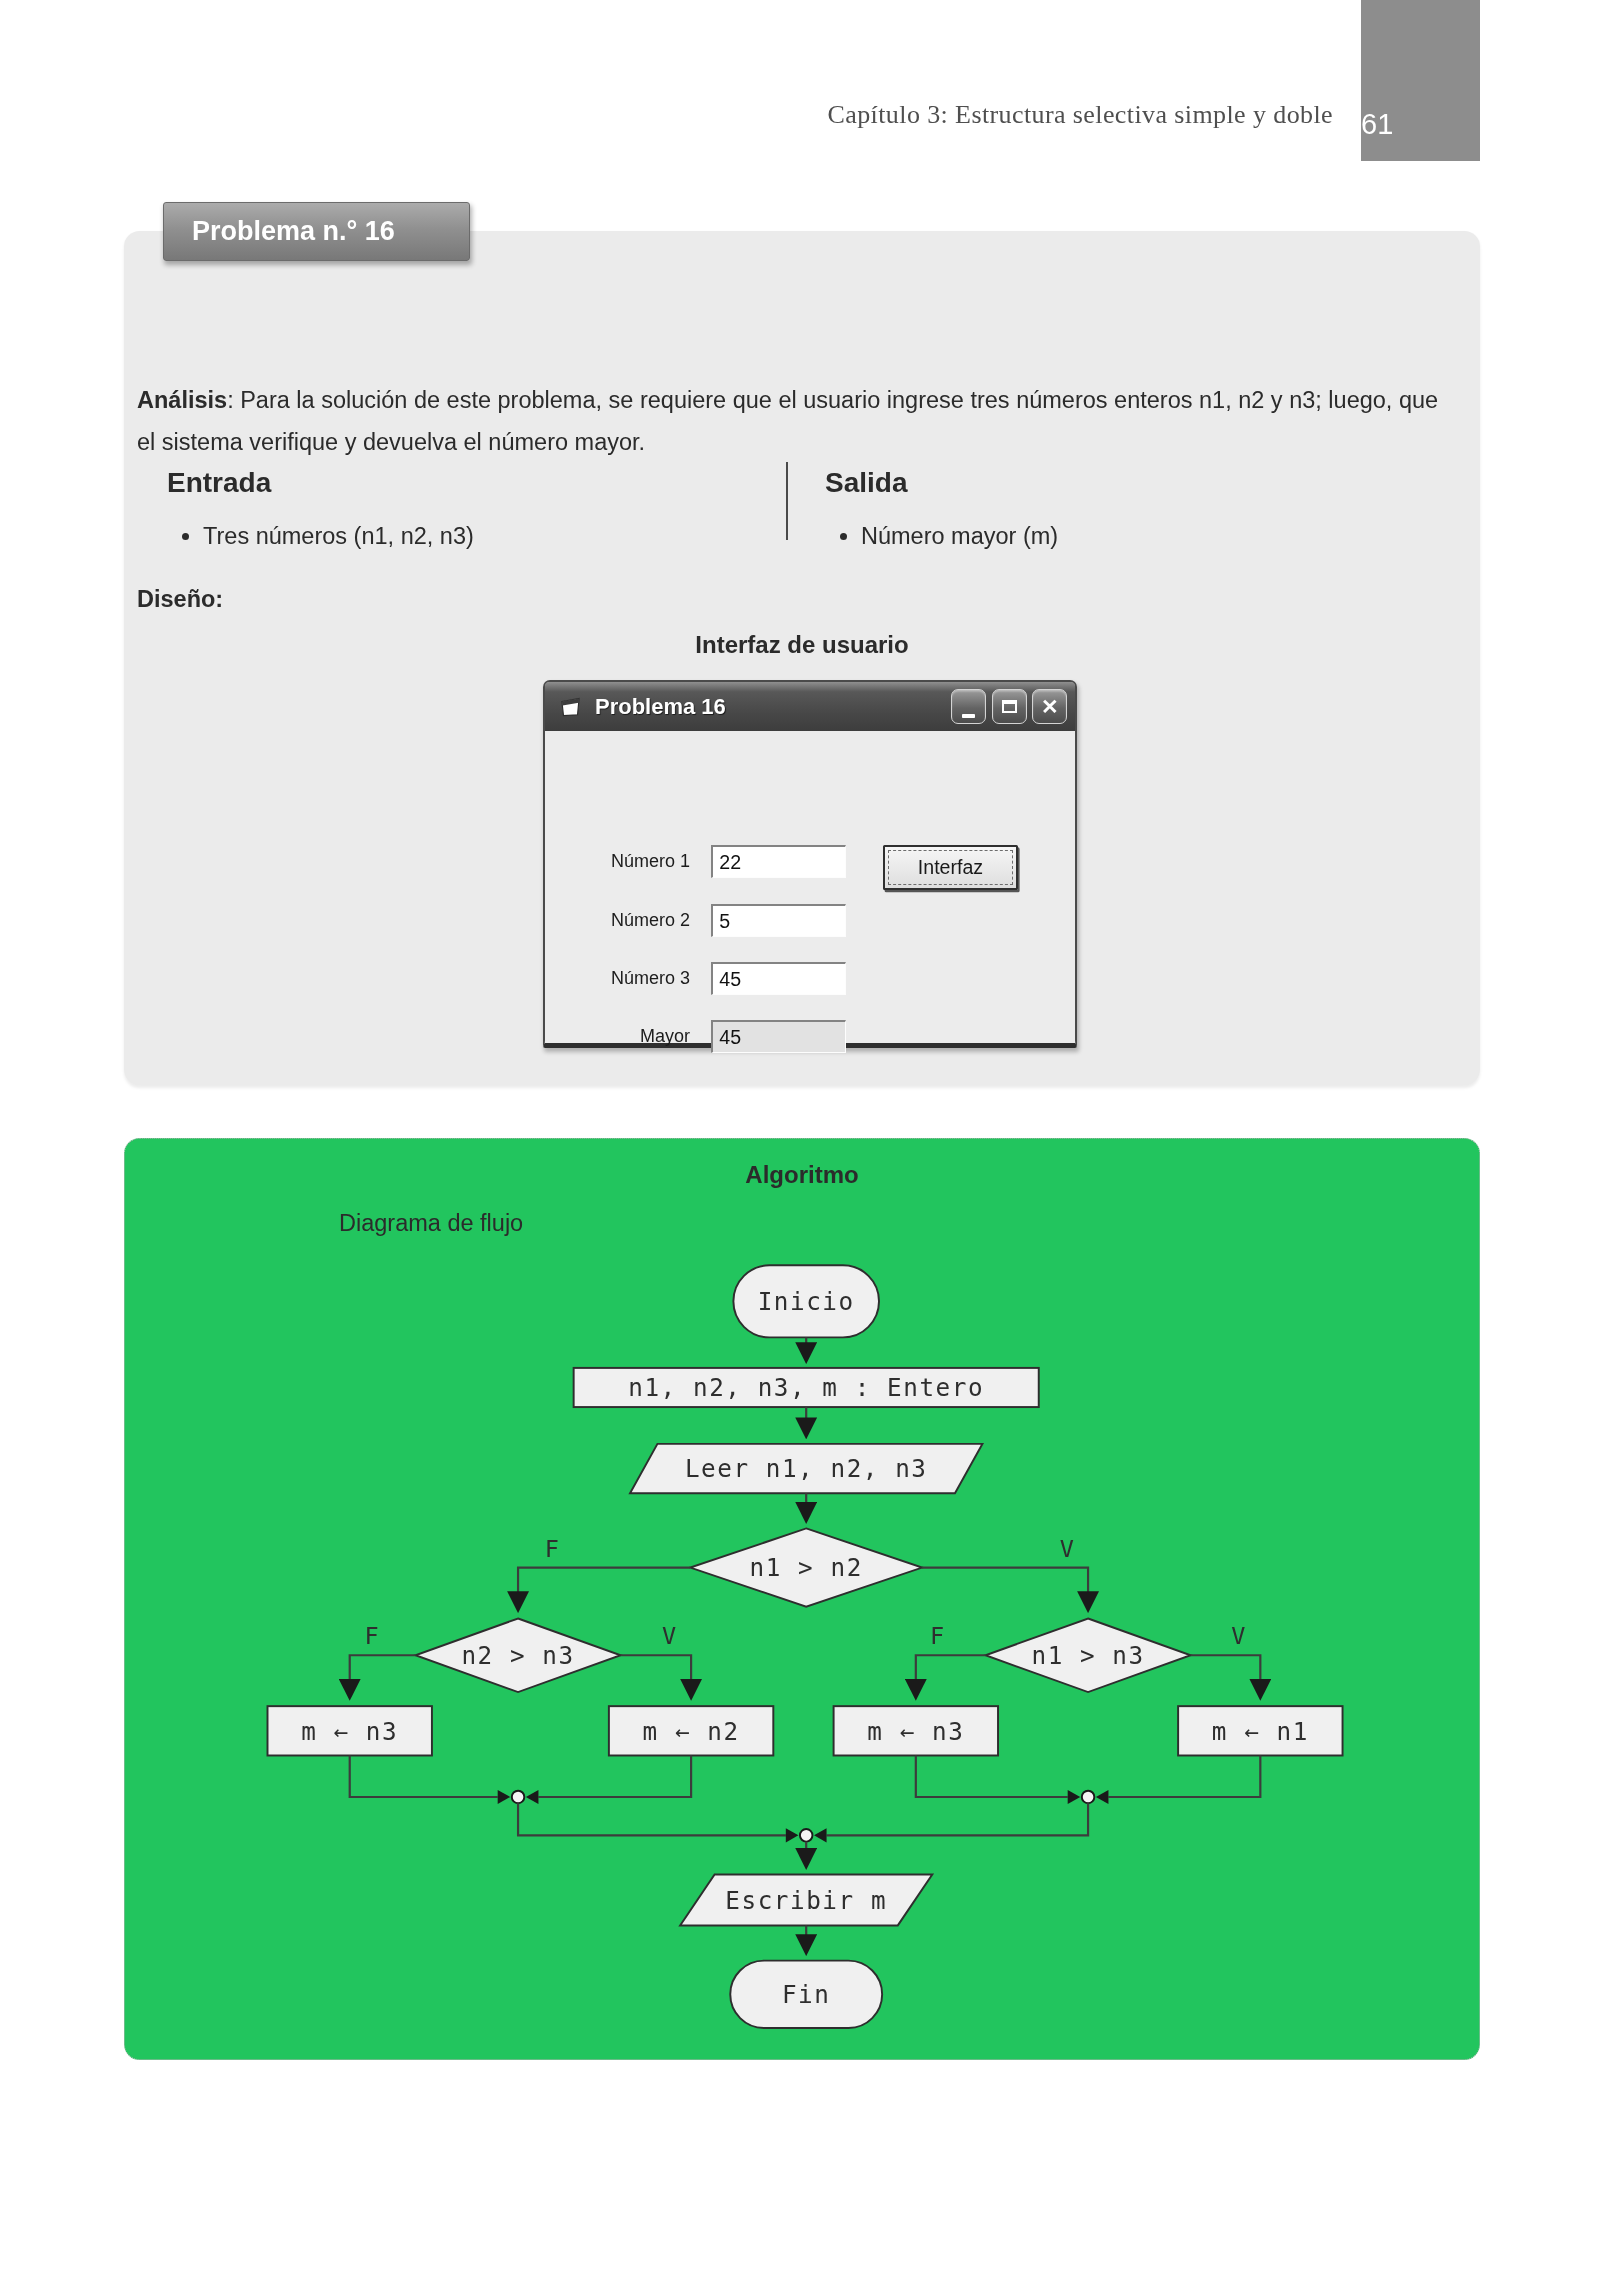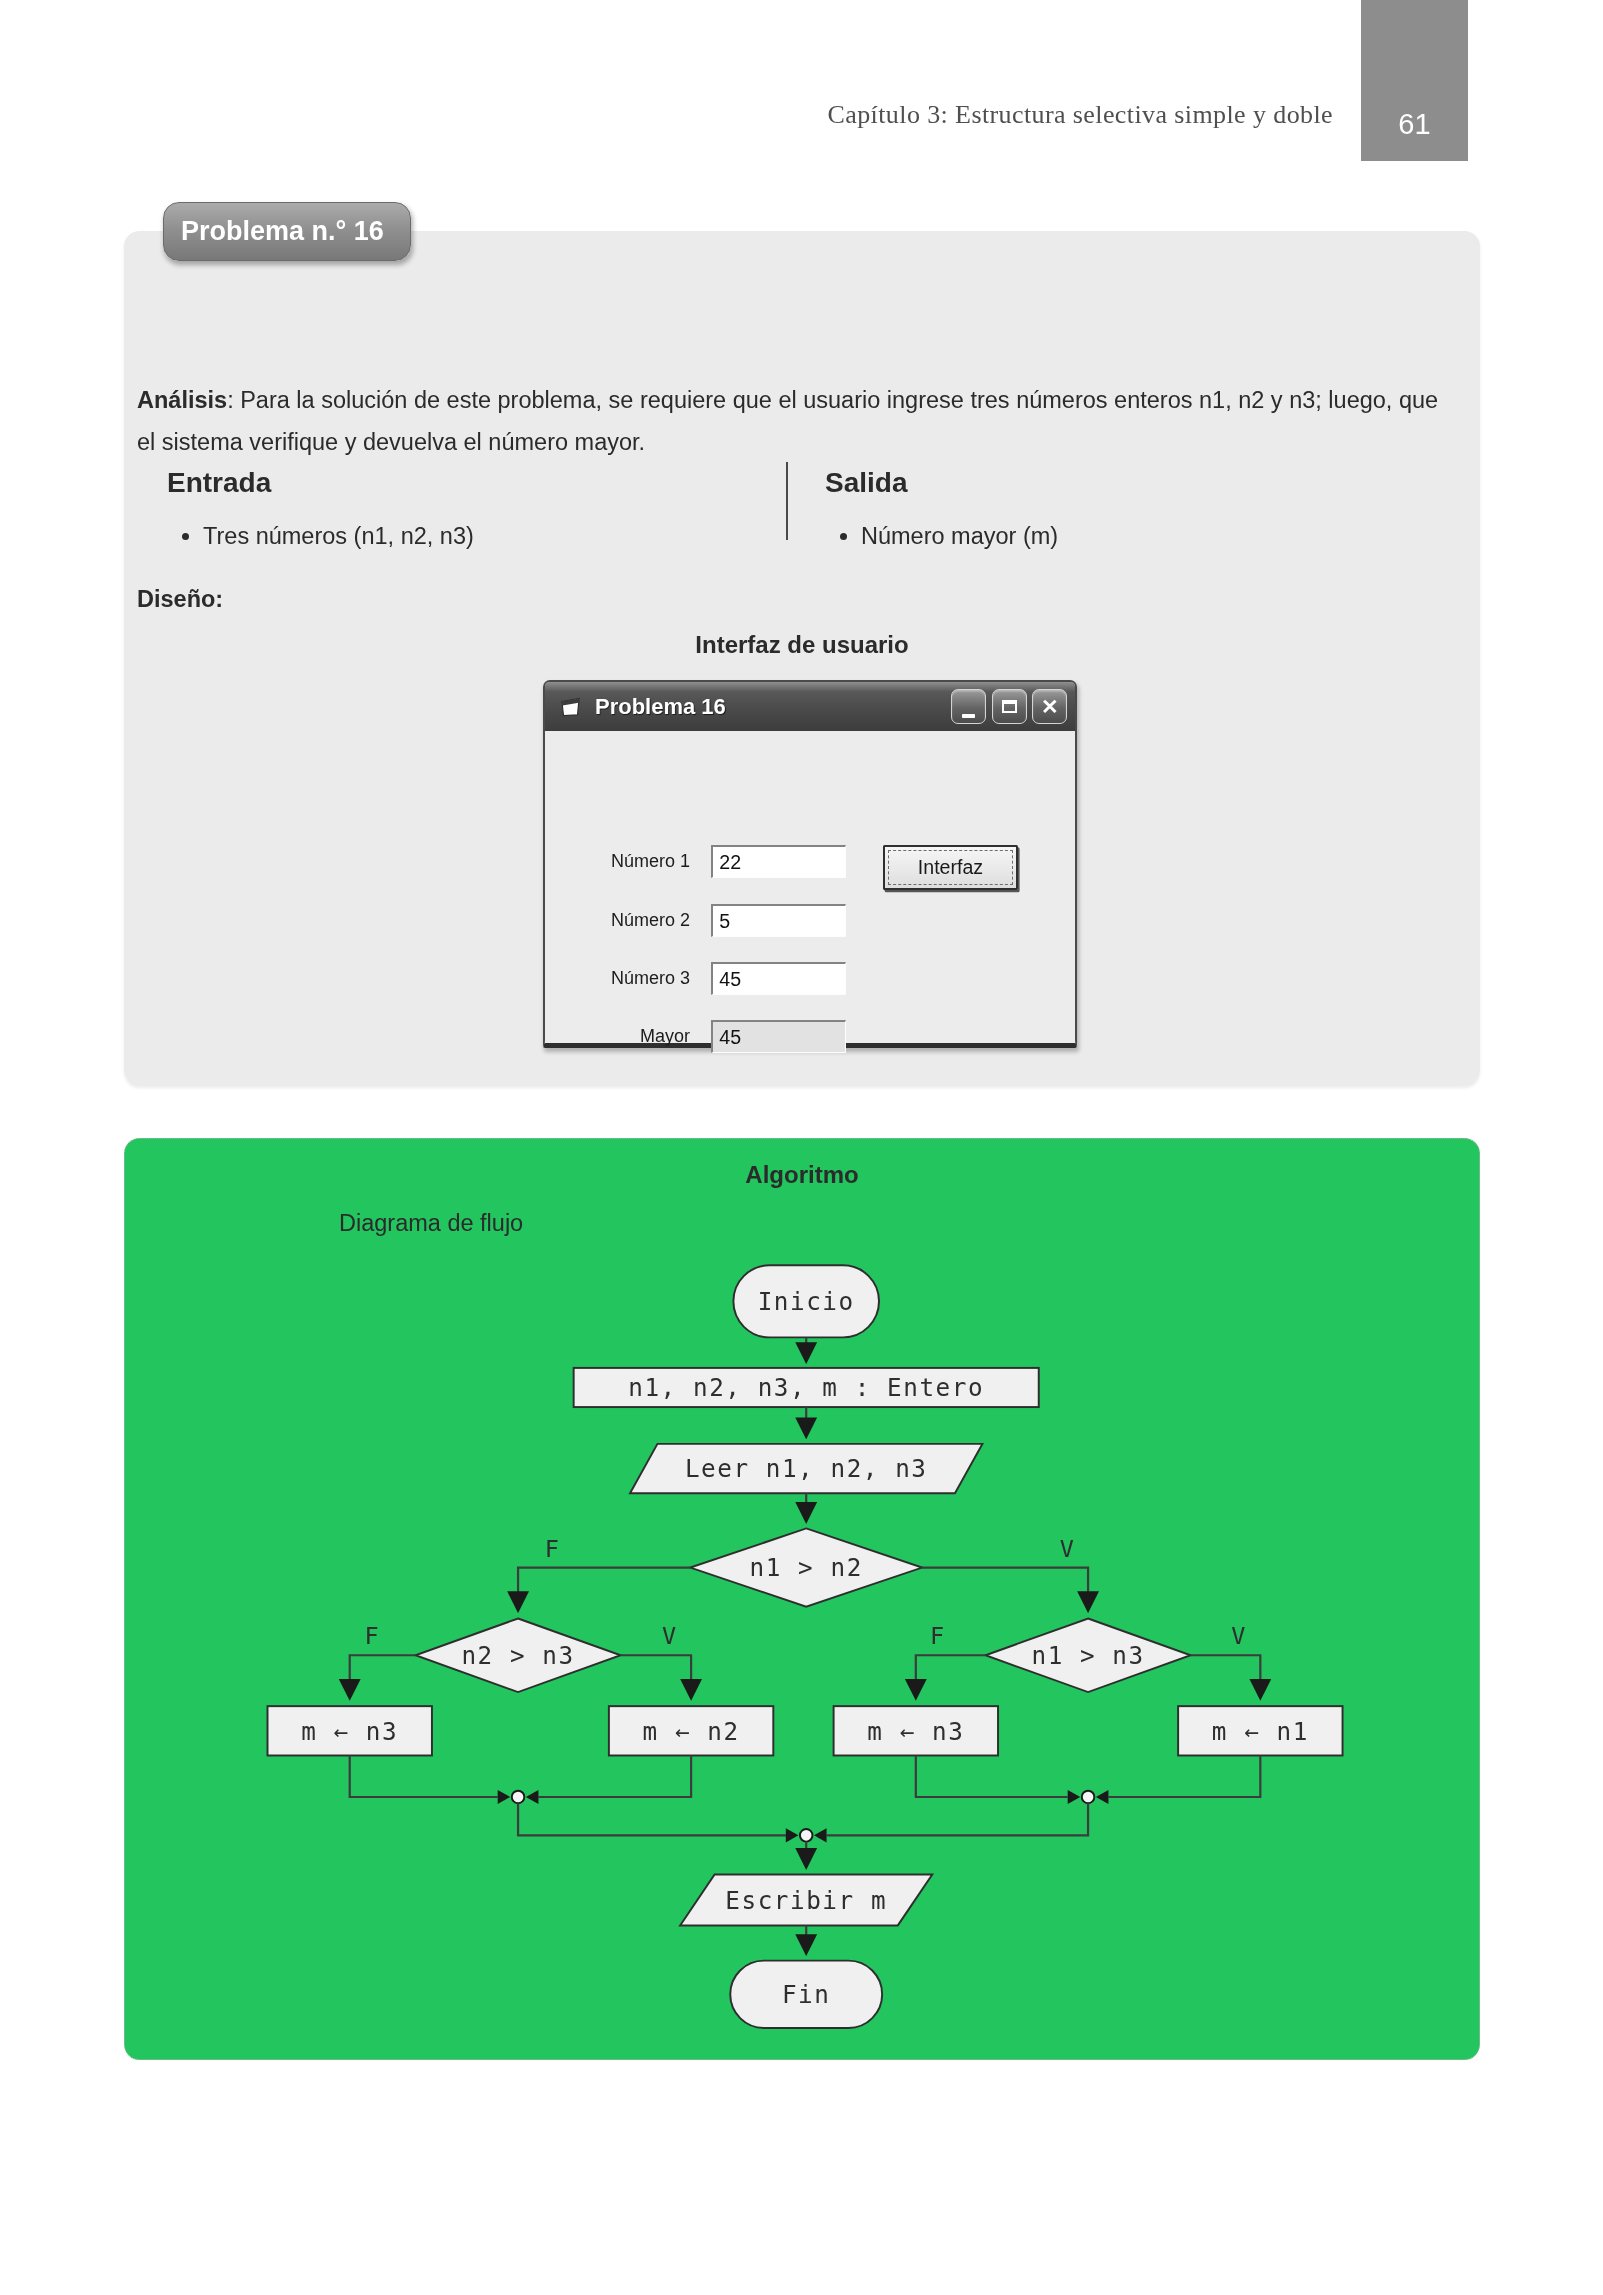--- a/index.html
+++ b/index.html
@@ -2,34 +2,34 @@
 <html style="font-size:12.5px"><head>
 <meta charset="utf-8">
 <style>
   html,body{margin:0;padding:0;background:#fff;}
   .page{position:relative;width:1604px;height:2295px;background:#ffffff;
         font-family:"Liberation Sans",sans-serif;color:#2b2b2b;overflow:hidden;}
 
   
   .chapter{position:absolute;top:100px;right:271px;font-family:"Liberation Serif",serif;
            font-size:26px;color:#4f4f4f;letter-spacing:0.4px;}
-  .pagenum-box{position:absolute;left:1361px;top:0;width:107px;height:161px;background:#8d8d8d;
-               display:flex;align-items:flex-end;justify-content:center;padding-bottom:20.4px;box-sizing:border-box;}
+  .pagenum-box{position:absolute;left:1361px;top:0;width:119px;height:161px;background:#8d8d8d;
+               display:flex;align-items:flex-end;justify-content:flex-start;padding-bottom:20.4px;box-sizing:border-box;}
   .pagenum-box span{color:#fff;font-size:29px;}
 
   
   .panel{position:absolute;left:124px;width:1356px;background:#ebebeb;border-radius:15.7px;box-sizing:border-box;}
   .panel1{top:231px;height:854px;box-shadow:0 2.3px 3.1px rgba(0,0,0,.08);}
   .panel2{top:1138px;height:922px;border:1.6px dotted #b3b3b3;background:#22c55e;}
 
   
-  .badge{position:absolute;left:163px;top:202px;width:248px;height:59px;border-radius:16px;
+  .badge{position:absolute;left:163px;top:202px;width:307px;height:59px;border-radius:3px;
          background:linear-gradient(180deg,#ababab 0%,#909090 45%,#787878 100%);
          border:1.6px solid #6b6b6b;box-shadow:1.6px 3.9px 5.5px rgba(0,0,0,.3);
-         display:flex;align-items:center;padding-left:17px;box-sizing:border-box;
+         display:flex;align-items:center;padding-left:28px;box-sizing:border-box;
          color:#fff;font-weight:bold;font-size:27px;}
 
   .t30{font-size:23.5px;line-height:42px;}
   .bold{font-weight:bold;}
   .abs{position:absolute;}
 
   .coltitle{font-size:28px;font-weight:bold;}
   ul.plain{margin:23.5px 0 0 0;padding:0 0 0 36px;}
   ul.plain li{font-size:23.5px;margin:0;color:#2b2b2b;}
   .divider{position:absolute;left:786px;top:462px;width:2.3px;height:78px;background:#4a4a4a;}

